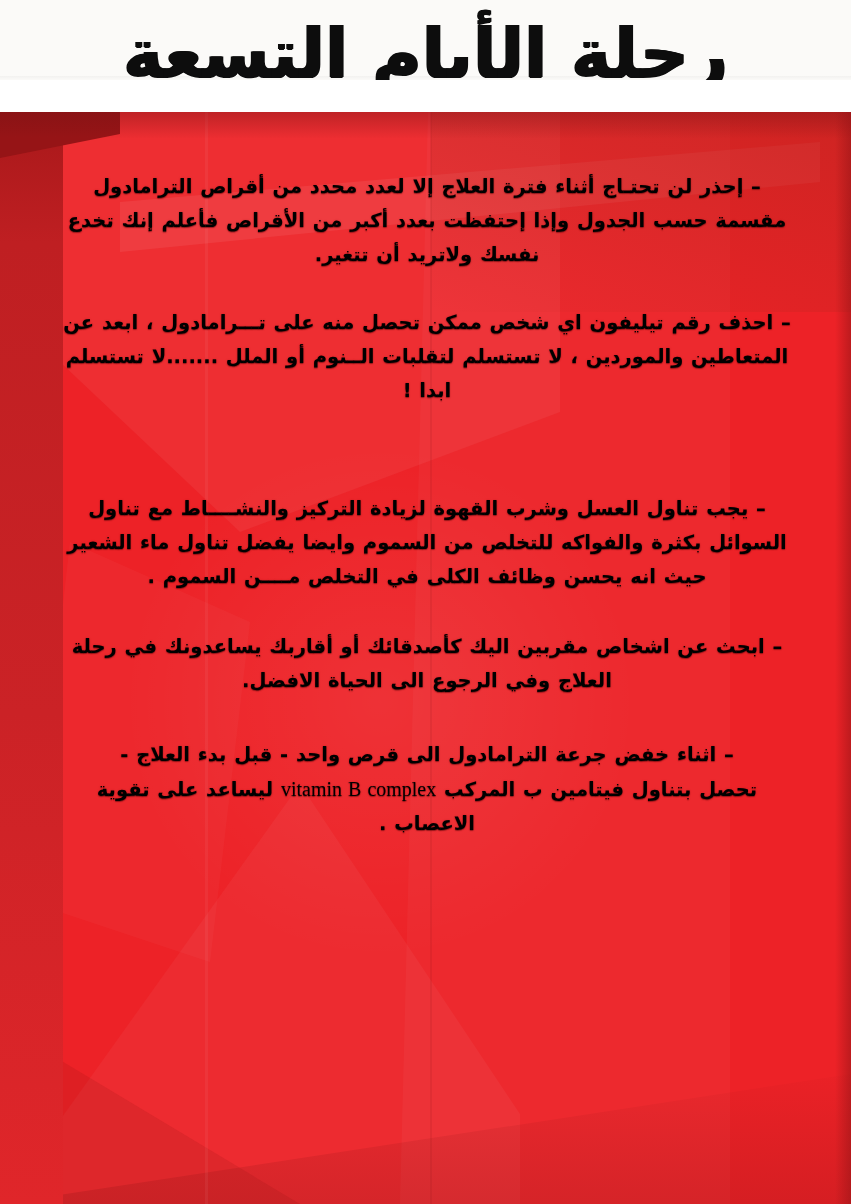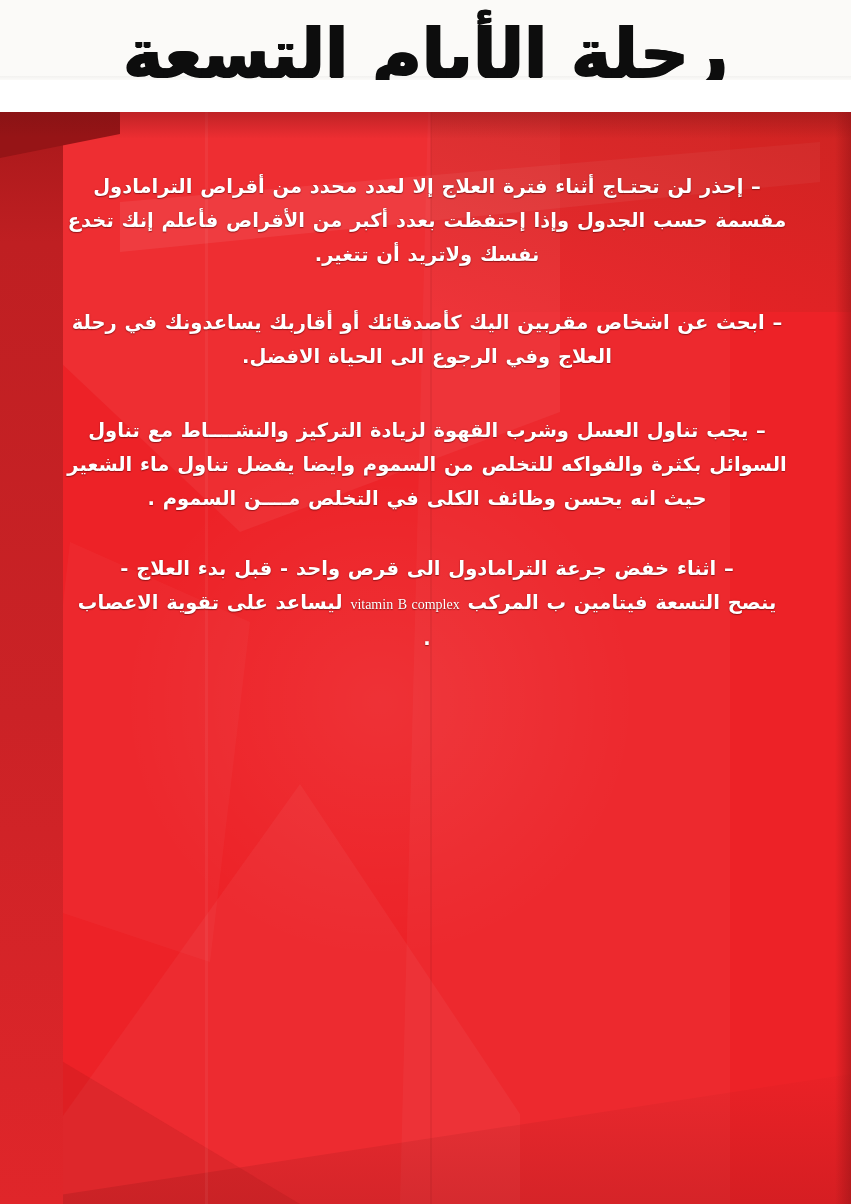--- a/index.html
+++ b/index.html
@@ -146,39 +146,39 @@
   
   .content {
     position: absolute;
     left: 62px;
     top: 58px;
     width: 730px;
     direction: rtl;
     text-align: center;
   }
   .para {
-    color: #ffffff;
+    color: #000000;
     font-family: "DejaVu Sans", sans-serif;
     font-weight: 700;
     font-size: 19.5px;
     line-height: 34px;
     letter-spacing: 0px;
     text-shadow: 0 1px 1px rgba(90,8,10,0.55), 0 0 2px rgba(120,12,14,0.35);
     word-spacing: 1px;
   }
   .p1 { margin: 0 0 34px 0; }
   .p2 { margin: 0 0 84px 0; }
   .p3 { margin: 0 0 36px 0; }
   .p4 { margin: 0 0 40px 0; }
   .p5 { margin: 0 0 42px 0; }
   .p6 { margin: 12px; }
   .latin {
     font-family: "Liberation Serif", "DejaVu Serif", serif;
     font-weight: 400;
-    font-size: 14px;
+    font-size: 20px;
   }
 </style>
 </head>
 <body>
 
 <div id="poster">
 
   <div class="header-band">
     <div class="poster-title">رحلة الأيام التسعة</div>
   </div>
@@ -198,24 +198,25 @@
     <div class="facet f-tr"></div>
     <div class="facet f-leftcol"></div>
     <div class="facet f-tlwedge"></div>
     <div class="facet f-topstrip"></div>
     <div class="facet f-rightedge"></div>
 
     <div class="content">
 
       <p class="para p1">– إحذر لن تحتـاج أثناء فترة العلاج إلا لعدد محدد من أقراص الترامادول مقسمة حسب الجدول وإذا إحتفظت بعدد أكبر من الأقراص فأعلم إنك تخدع نفسك ولاتريد أن تتغير.</p>
 
+      <p class="para p2">–  احذف رقم تيليفون اي شخص ممكن تحصل منه على تـــرامادول ، ابعد عن المتعاطين والموردين ، لا تستسلم لتقلبات الــنوم أو الملل .......لا تستسلم ابدا !</p>
+
+      <p class="para p3">– يجب تناول العسل وشرب القهوة لزيادة التركيز والنشــــاط مع تناول السوائل بكثرة والفواكه للتخلص من السموم وايضا يفضل تناول ماء الشعير حيث انه يحسن وظائف الكلى في التخلص مــــن السموم .</p>
 
       <p class="para p4">– ابحث عن اشخاص مقربين اليك كأصدقائك أو أقاربك يساعدونك في رحلة العلاج وفي الرجوع الى الحياة الافضل.</p>
 
-      <p class="para p3">– يجب تناول العسل وشرب القهوة لزيادة التركيز والنشــــاط مع تناول السوائل بكثرة والفواكه للتخلص من السموم وايضا يفضل تناول ماء الشعير حيث انه يحسن وظائف الكلى في التخلص مــــن السموم .</p>
-
-
-      <p class="para p6"><span>– اثناء خفض جرعة الترامادول الى قرص واحد - قبل بدء العلاج -</span><br><span>ينصح التسعة فيتامين ب المركب </span><span class="latin">vitamin B complex</span><span> ليساعد على تقوية الاعصاب .</span></p>
+
+      <p class="para p6"><span>– اثناء خفض جرعة الترامادول الى قرص واحد - قبل بدء العلاج -</span><br><span>تحصل بتناول فيتامين ب المركب </span><span class="latin">vitamin B complex</span><span> ليساعد على تقوية الاعصاب .</span></p>
 
     </div>
 
   </div>
 </div>
 
 </body></html>

